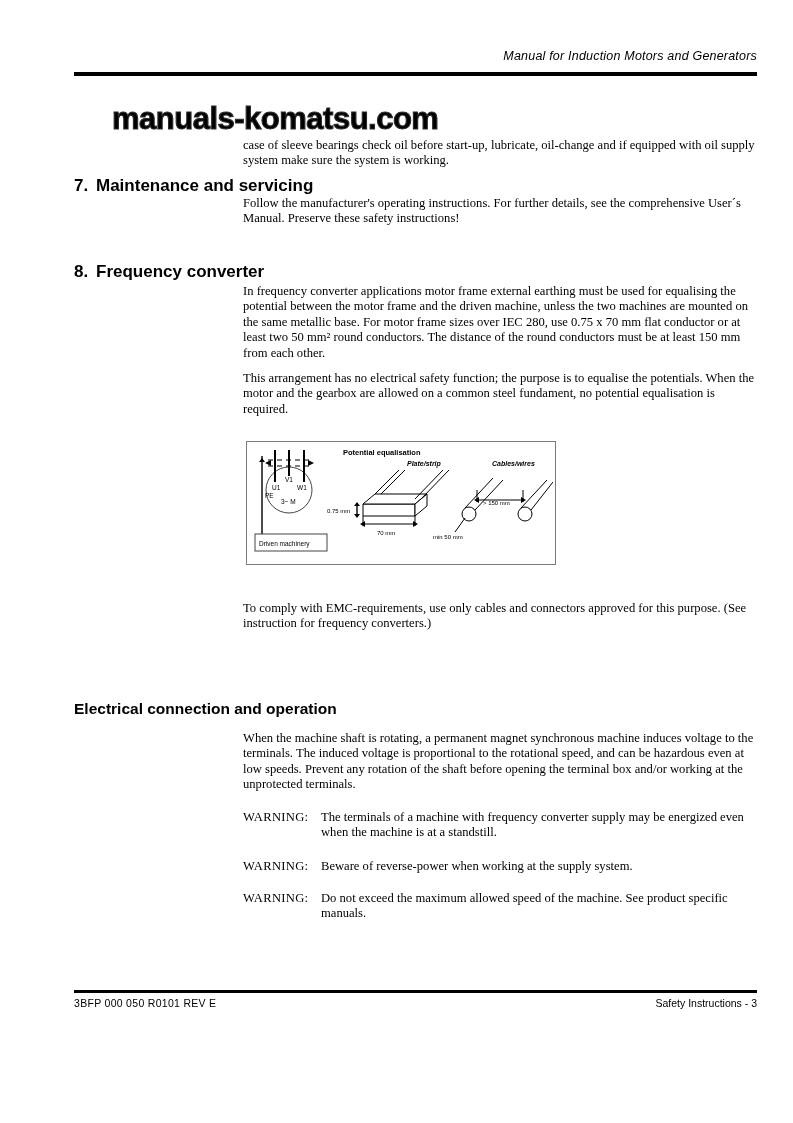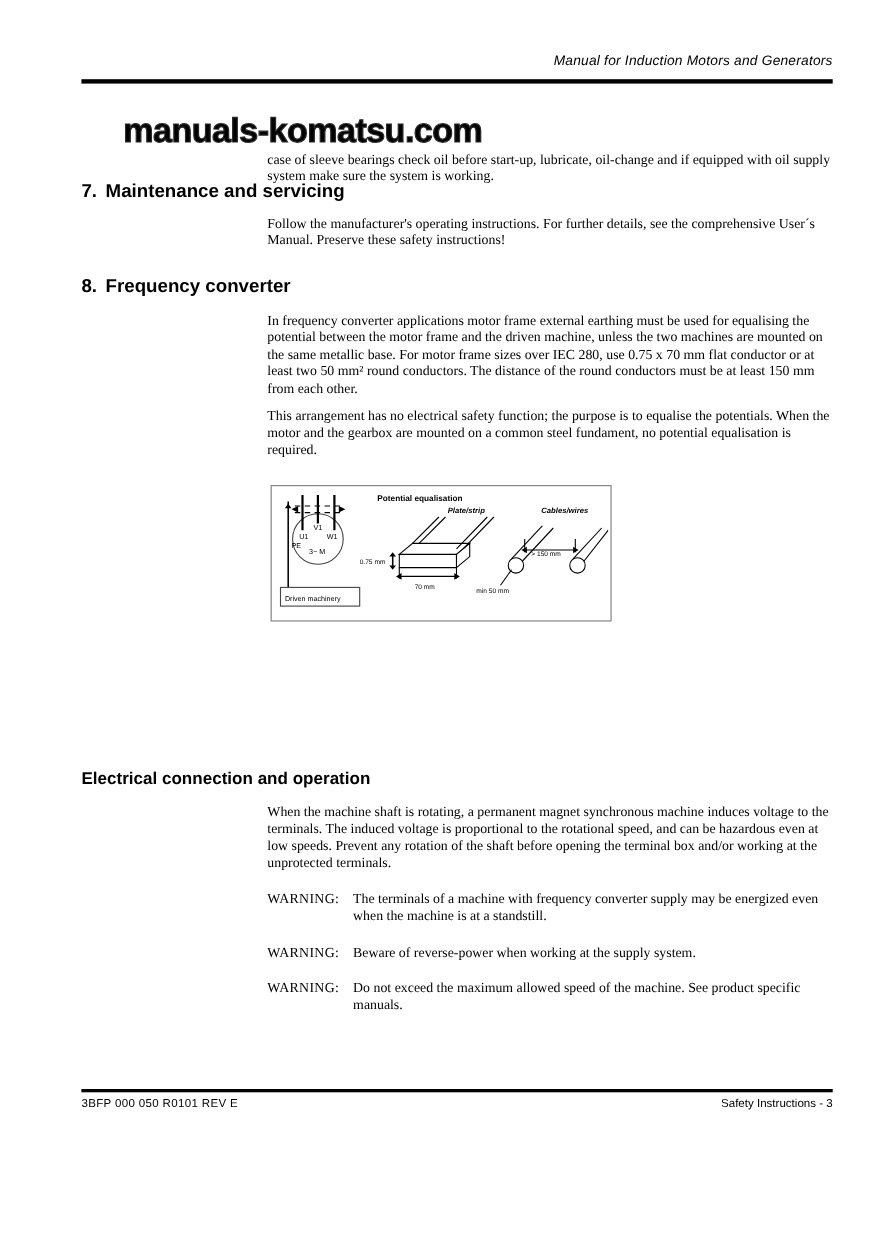--- a/index.html
+++ b/index.html
@@ -80,20 +80,21 @@
     line-height: 15.4px;
     text-align: left;
   }
   .h-num {
     position: absolute;
     left: 74px;
     font-family: "Liberation Sans", sans-serif;
     font-weight: bold;
     font-size: 17px;
     white-space: nowrap;
+    margin-top: 12px;
   }
   .h-num .num {
     display: inline-block;
     width: 22px;
   }
   .h-big {
     position: absolute;
     left: 74px;
     font-family: "Liberation Sans", sans-serif;
     font-weight: bold;
@@ -173,21 +174,21 @@
 
   <div class="h-num" style="top:164px;">
     <span class="num">7.</span><span>Maintenance and servicing</span>
   </div>
   <div class="body-col" style="top:196px;">Follow the manufacturer's operating instructions. For further details, see the comprehensive User´s Manual. Preserve these safety instructions!</div>
 
   <div class="h-num" style="top:250px;">
     <span class="num">8.</span><span>Frequency converter</span>
   </div>
   <div class="body-col" style="top:284px;">In frequency converter applications motor frame external earthing must be used for equalising the potential between the motor frame and the driven machine, unless the two machines are mounted on the same metallic base. For motor frame sizes over IEC 280, use 0.75 x 70 mm flat conductor or at least two 50 mm² round conductors. The distance of the round conductors must be at least 150 mm from each other.</div>
-  <div class="body-col" style="top:371px;">This arrangement has no electrical safety function; the purpose is to equalise the potentials. When the motor and the gearbox are mounted on a common steel fundament, no potential equalisation is required.</div>
+  <div class="body-col" style="top:371px;">This arrangement has no electrical safety function; the purpose is to equalise the potentials. When the motor and the gearbox are allowed on a common steel fundament, no potential equalisation is required.</div>
 
   <div class="figure">
     <svg width="306" height="120" viewBox="0 0 306 120">
       <g stroke="#000" fill="none" stroke-width="1">
 
         <circle cx="42" cy="48" r="23" stroke="#444" stroke-dasharray="0"></circle>
 
         <line x1="28" y1="8" x2="28" y2="40" stroke-width="2"></line>
         <line x1="42" y1="8" x2="42" y2="34" stroke-width="2"></line>
         <line x1="57" y1="8" x2="57" y2="40" stroke-width="2"></line>
@@ -249,20 +250,21 @@
         <text x="25" y="48" font-size="6.5">U1</text>
         <text x="38" y="40" font-size="6.5">V1</text>
         <text x="50" y="48" font-size="6.5">W1</text>
         <text x="18" y="56" font-size="6.5">PE</text>
         <text x="34" y="62" font-size="6.5">3~ M</text>
         <text x="12" y="104" font-size="6.5">Driven machinery</text>
       </g>
     </svg>
   </div>
 
+  <div class="body-col" style="top:601px;">To comply with EMC-requirements, use only cables and connectors approved for this purpose. (See instruction for frequency converters.)</div>
 
   <div class="h-mid" style="top:700px;">Electrical connection and operation</div>
   <div class="body-col" style="top:731px;">When the machine shaft is rotating, a permanent magnet synchronous machine induces voltage to the terminals. The induced voltage is proportional to the rotational speed, and can be hazardous even at low speeds. Prevent any rotation of the shaft before opening the terminal box and/or working at the unprotected terminals.</div>
 
   <div class="warn" style="top:810px;">
     <span class="warn-label">WARNING:</span>
     <span class="warn-text">The terminals of a machine with frequency converter supply may be energized even when the machine is at a standstill.</span>
   </div>
   <div class="warn" style="top:859px;">
     <span class="warn-label">WARNING:</span>

